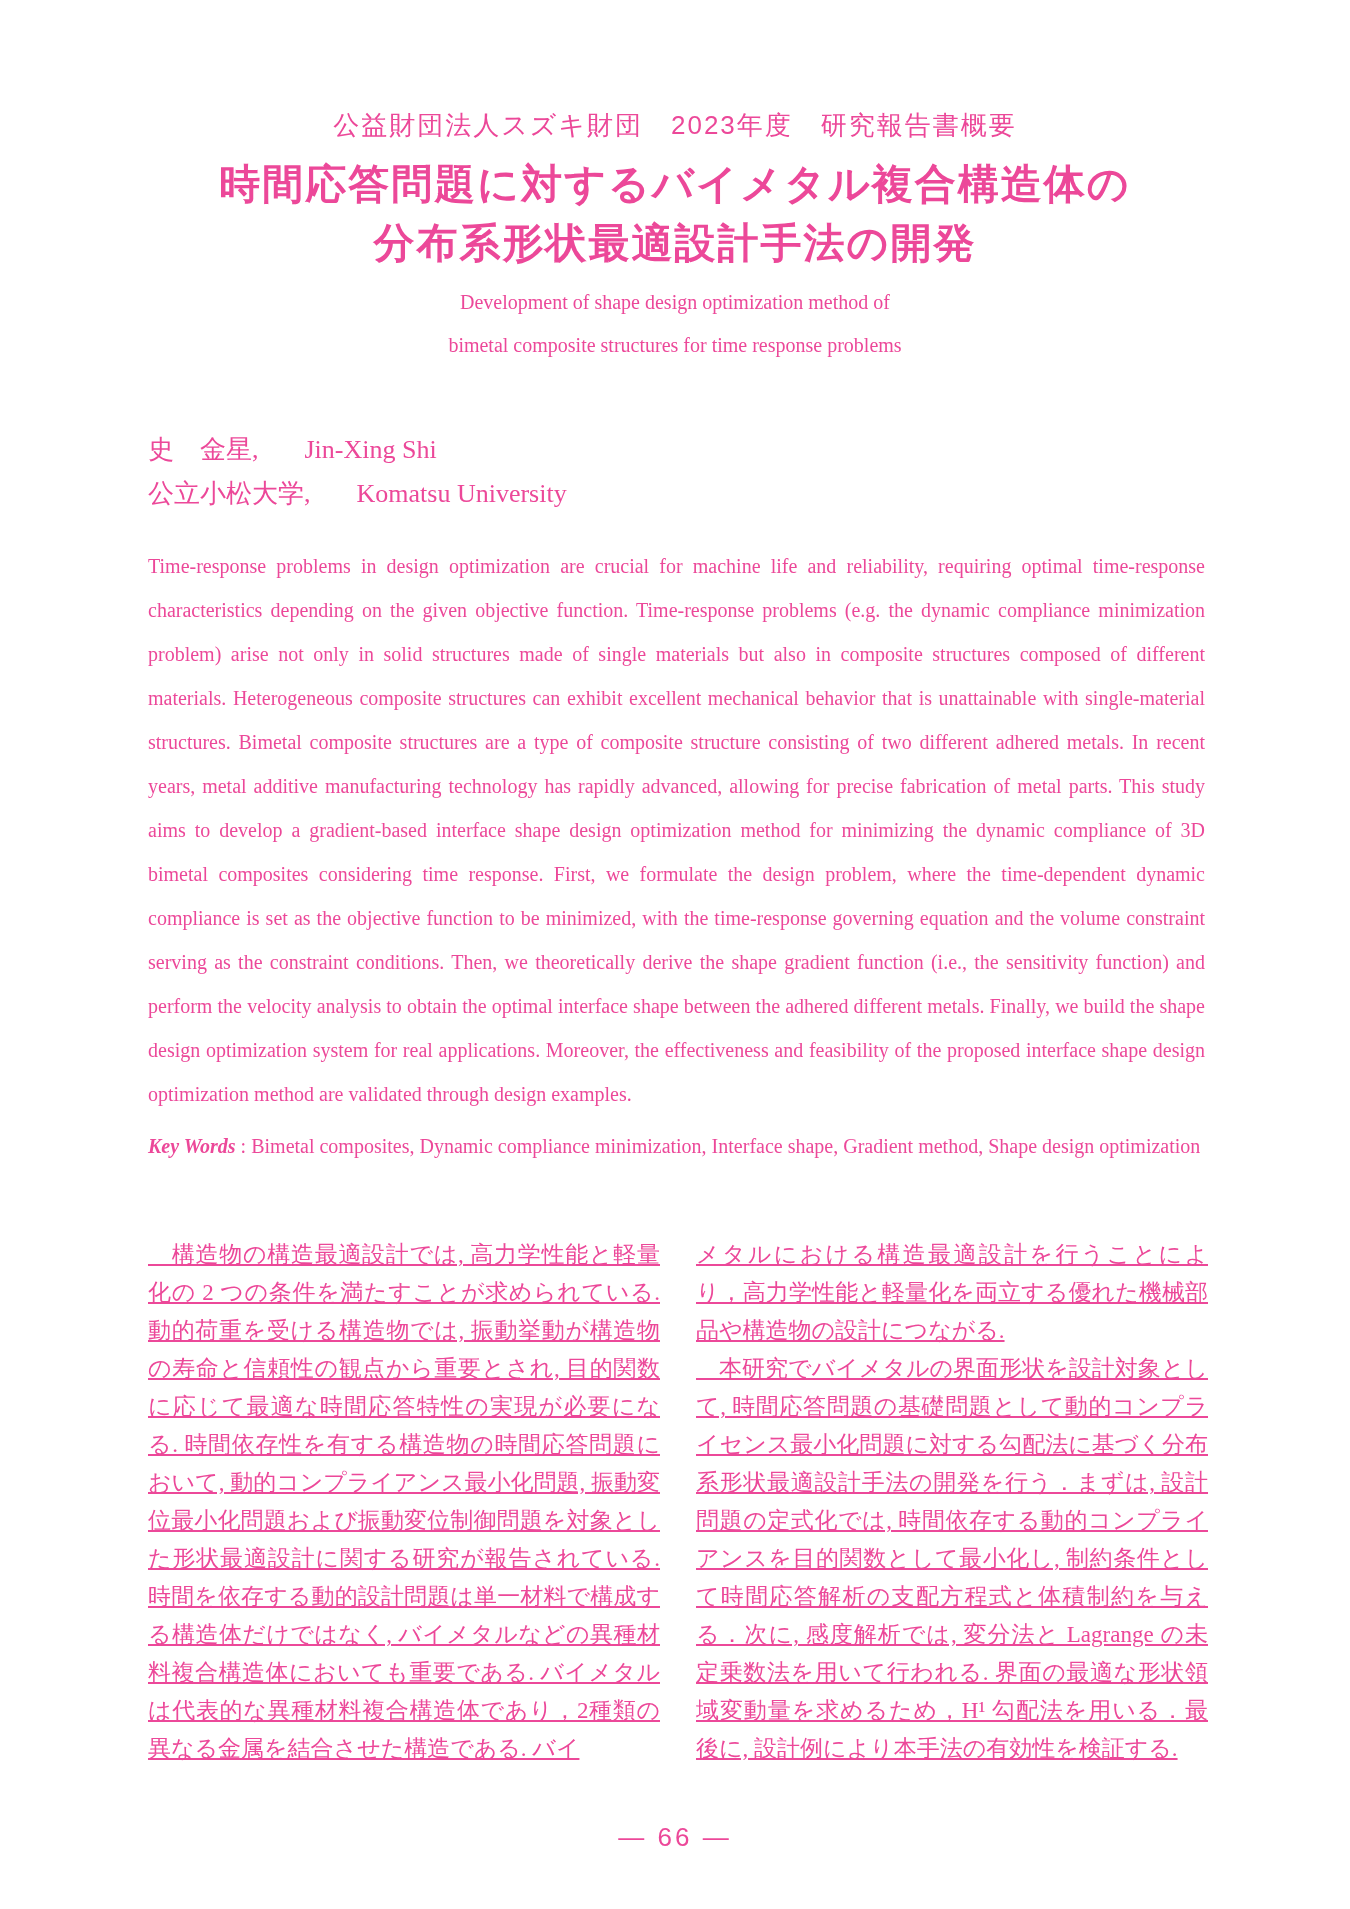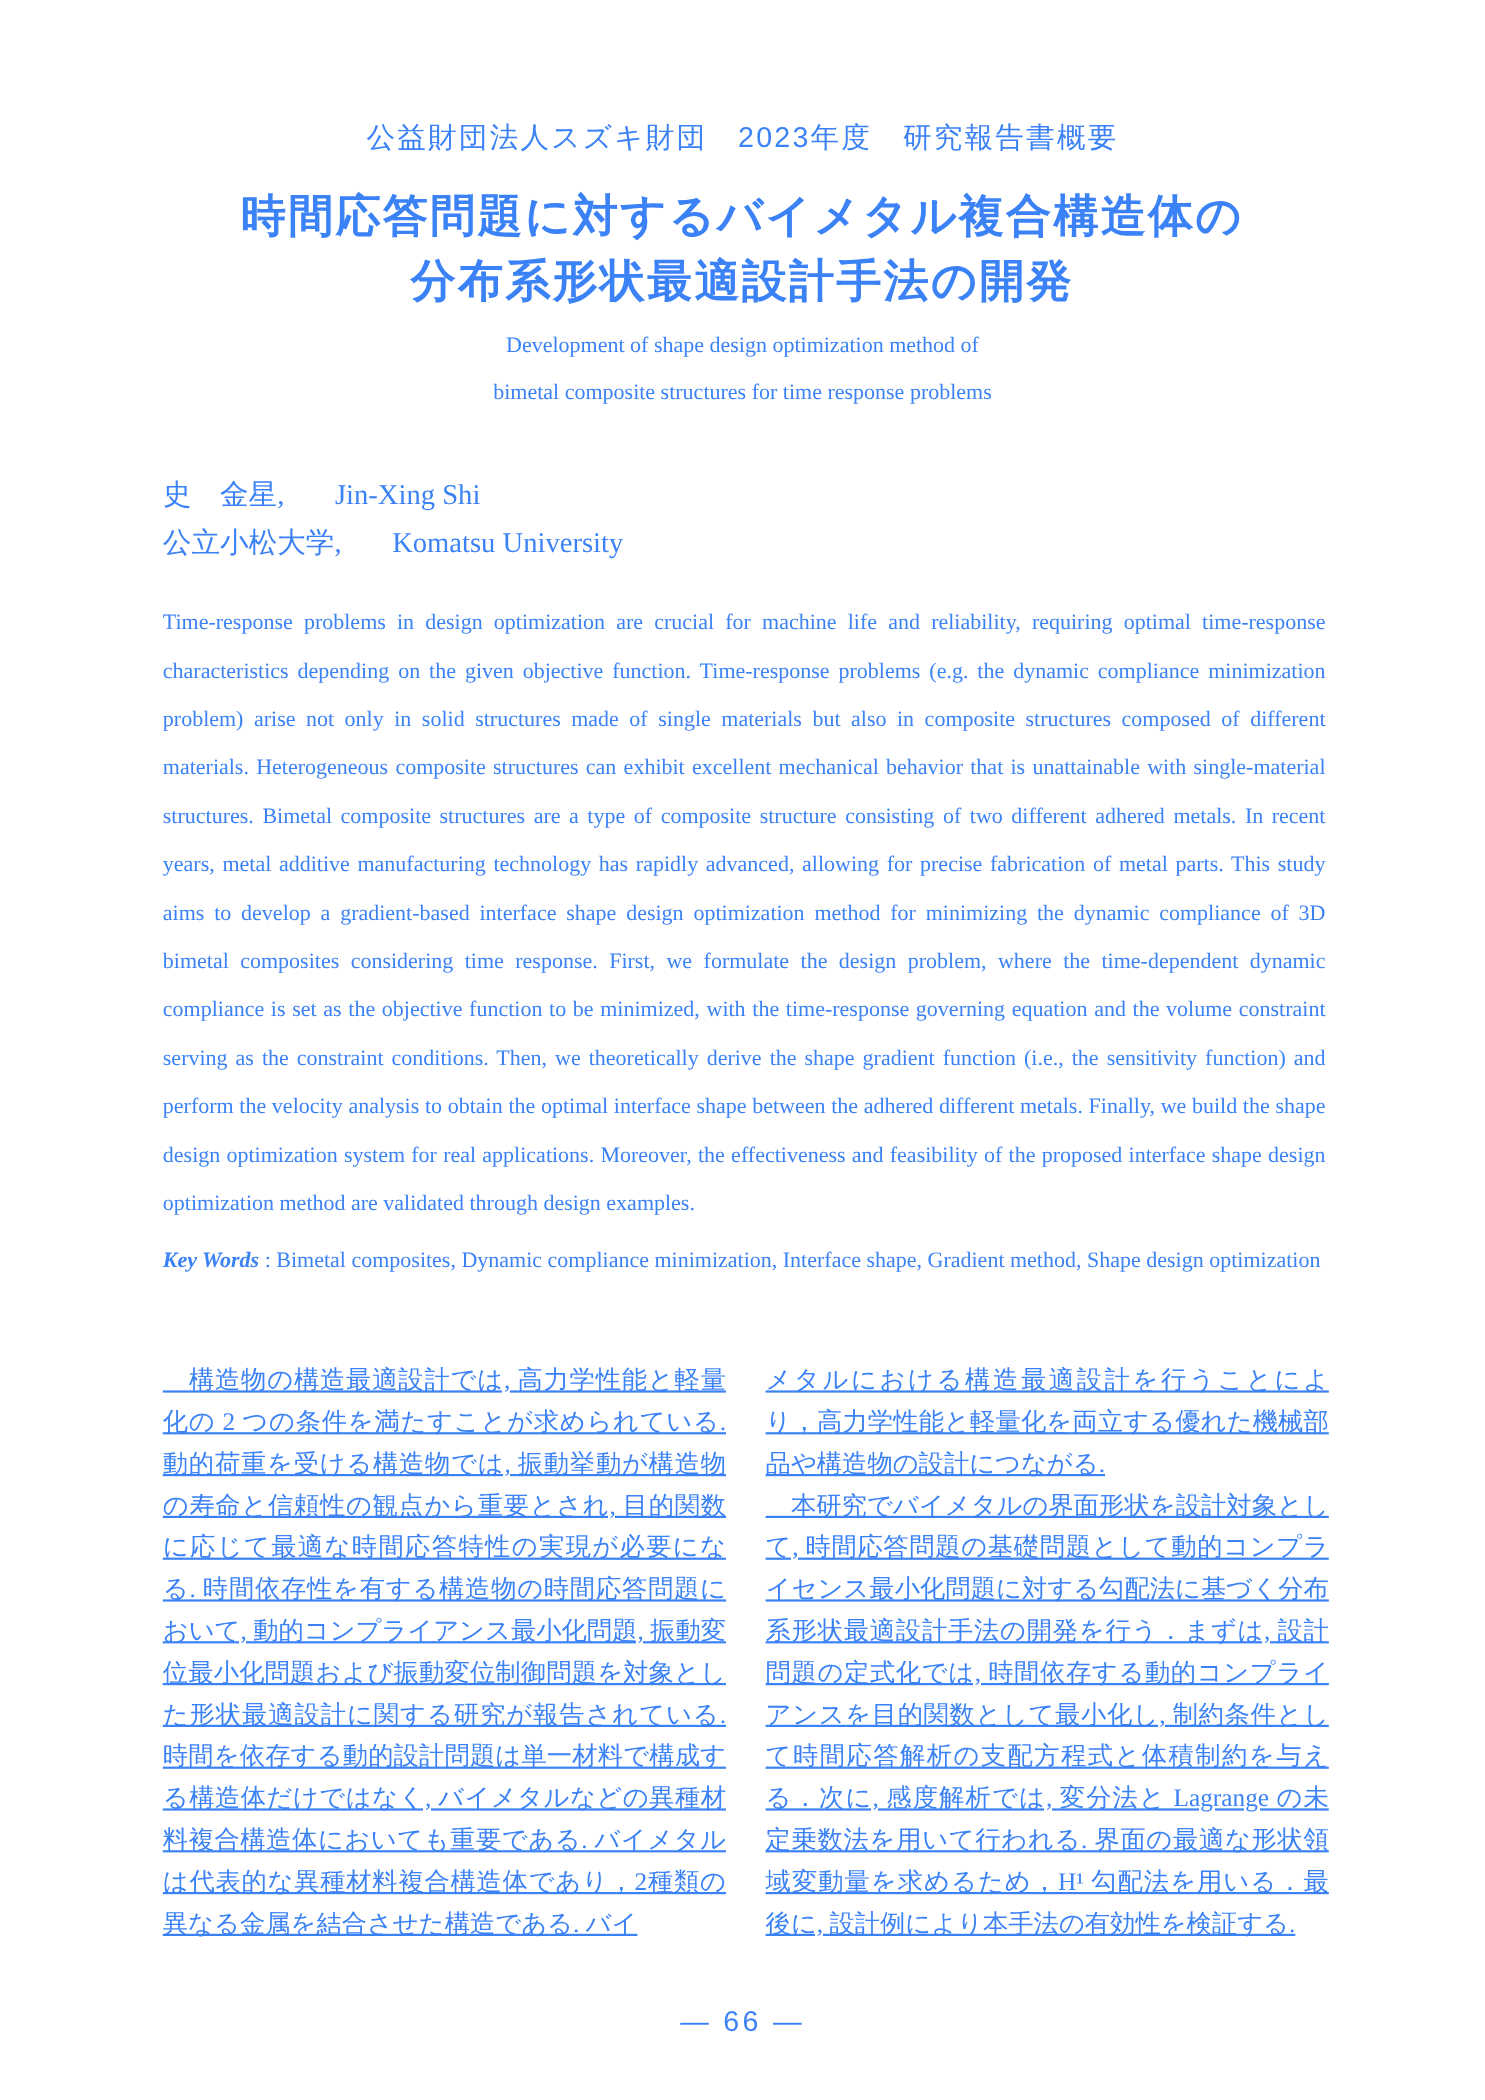--- a/index.html
+++ b/index.html
@@ -1,32 +1,32 @@
 <!DOCTYPE html>
 <html lang="ja"><head>
 <meta charset="utf-8">
 <style>
   html, body { margin:0; padding:0; background:#ffffff; }
   .page {
     position:relative;
     width:1350px; height:1909px;
     background:#ffffff;
-    color:#3b82f6;
+    color:#ec4899;
     overflow:hidden;
   }
 
   .doc-header {
     padding-top:108px;
     text-align:center;
     font-family:"Liberation Sans", sans-serif;
     font-size:26px;
     letter-spacing:2px;
   }
   .title-ja {
-    margin:24px 0 0 0;
+    margin:12px 0 0 0;
     text-align:center;
     font-family:"Liberation Sans", sans-serif;
     font-weight:700;
     font-size:41px;
     line-height:59px;
     letter-spacing:2px;
   }
   .title-en {
     margin-top:8px;
     text-align:center;

